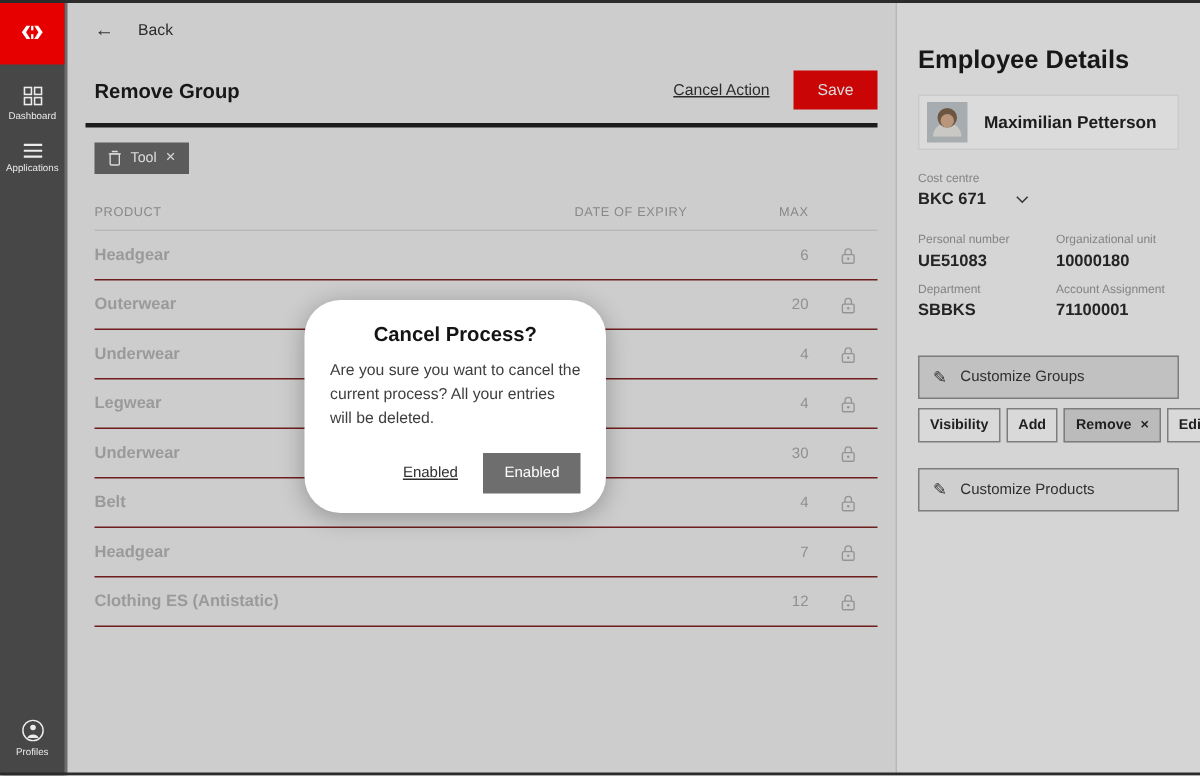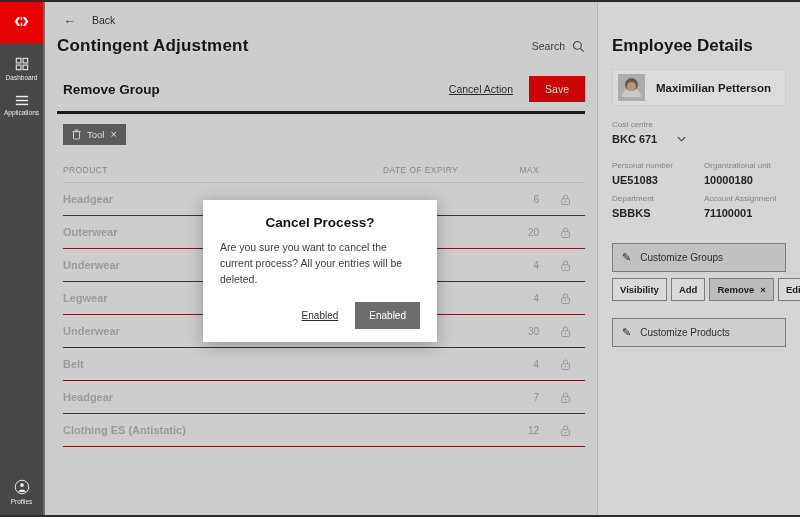--- a/index.html
+++ b/index.html
@@ -40,21 +40,21 @@
   .t-head, .t-row { display:grid; grid-template-columns:1fr 104px 58px 40px; align-items:center; }
   .t-head { font-size:8.5px; color:#9c9c9c; letter-spacing:.4px; padding:6px 0 7px; border-bottom:1px solid #d7d7d7; }
   .t-head .col-max { text-align:right; padding-right:6px; }
   .t-row { height:33px; border-bottom:1px solid #7f1d1d; cursor:pointer; }
   .cell-product { font-size:11px; font-weight:bold; color:#b2b2b2; }
   .cell-expiry { font-size:10px; color:#b2b2b2; }
   .cell-max { font-size:10px; color:#a5a5a5; text-align:right; padding-right:6px; }
   .cell-lock { display:flex; justify-content:center; color:#ababab; }
 
   
-  .right { position:absolute; left:597px; right:0; top:0; bottom:0; background:#f8f8f8; border-left:1px solid #d6d6d6; padding:10px 14px; z-index:1; }
+  .right { position:absolute; left:597px; right:0; top:0; bottom:0; background:#f8f8f8; border-left:1px solid #d6d6d6; padding:4px 14px; z-index:1; }
   .emp-title { font-size:17px; font-weight:bold; color:#161616; margin-top:26px; }
   .emp-card { margin-top:13px; background:#ffffff; border:1px solid #ececec; display:flex; align-items:center; gap:11px; padding:4px 5px; }
   .avatar { width:27px; height:27px; background:#c2c8cc; overflow:hidden; flex:none; }
   .avatar .head { width:13px; height:13px; border-radius:50%; background:#7d6148; margin:4px auto 0; position:relative; }
   .avatar .head::after { content:""; position:absolute; left:2px; right:2px; top:4px; bottom:0; border-radius:50%; background:#d6ac8d; }
   .avatar .body { width:19px; height:9px; border-radius:9px 9px 0 0; background:#ebe9e4; margin:-3px auto 0; }
   .emp-name { font-size:11.5px; font-weight:bold; color:#1d1d1d; }
 
   .field-grid { display:grid; grid-template-columns:1fr 1fr; column-gap:10px; }
   .fg1 { margin-top:14px; } .fg2 { margin-top:16px; } .fg3 { margin-top:8px; }
@@ -65,21 +65,21 @@
   .wide-btn { margin-top:0; width:100%; display:flex; align-items:center; gap:9px; border:1px solid #8f8f8f; font-size:10px; color:#333; padding:7px 9px; cursor:pointer; font-family:inherit; }
   .wide-btn .pencil { font-size:11px; color:#2e2e2e; }
   .groups-btn { margin-top:24px; background:#e0e0e0; }
   .products-btn { margin-top:17px; background:#f1f1f1; }
   .btn-row { margin-top:6px; display:flex; gap:4px; }
   .sm-btn { border:1px solid #8f8f8f; background:#fdfdfd; font-size:9.5px; color:#1f1f1f; font-weight:bold; padding:5px 7px; cursor:pointer; font-family:inherit; white-space:nowrap; display:inline-flex; align-items:center; gap:6px; }
   .sm-btn.active { background:#d9d9d9; }
 
   
   .overlay { position:absolute; left:43px; right:0; top:0; bottom:0; background:rgba(32,32,32,.16); z-index:5; }
-  .modal { position:absolute; left:203px; top:200px; width:234px; background:#ffffff; z-index:10; box-shadow:0 3px 16px rgba(0,0,0,.28); padding:15px 17px 13px; }
+  .modal { position:absolute; left:203px; top:200px; width:201px; background:#ffffff; z-index:10; box-shadow:0 3px 16px rgba(0,0,0,.28); padding:15px 17px 13px;border-radius:24px; }
   .modal-title { text-align:center; font-size:13.5px; font-weight:bold; color:#141414; }
   .modal-body { margin-top:10px; font-size:10.5px; line-height:1.5; color:#3e3e3e; }
   .modal-actions { margin-top:15px; display:flex; justify-content:flex-end; align-items:center; gap:17px; }
   .modal-link { font-size:10px; color:#2e2e2e; text-decoration:underline; cursor:pointer; }
   .modal-btn { background:#6e6e6e; color:#fff; border:none; font-size:10px; padding:8px 14px; cursor:pointer; font-family:inherit; }
 </style>
 </head>
 <body>
 
 <div class="app">
@@ -120,30 +120,20 @@
           <path d="M4.8 14.6 a4.3 3.4 0 0 1 8.4 0 z" fill="#ececec" stroke="none"></path>
         </svg>
       <span>Profiles</span>
     </div>
   </aside>
 
   <main class="main">
     <div class="back-row">
       <span class="back-arrow">←</span>
       <span class="link" style="text-decoration:none;">Back</span>
-    </div>
-    <div class="title-row">
-      <h1 class="page-title">Contingent Adjustment</h1>
-      <div class="search">
-        <span>Search</span>
-        <svg viewBox="0 0 14 14" width="13" height="13">
-            <circle cx="5.8" cy="5.8" r="4.2" fill="none" stroke="#4a4a4a" stroke-width="1.2"></circle>
-            <line x1="9" y1="9" x2="12.6" y2="12.6" stroke="#4a4a4a" stroke-width="1.2"></line>
-          </svg>
-      </div>
     </div>
 
     <div class="section-row">
       <h2 class="section-title">Remove Group</h2>
       <div class="section-actions">
         <span class="link">Cancel Action</span>
         <button class="save-btn">Save</button>
       </div>
     </div>
     <div class="black-rule"></div>

